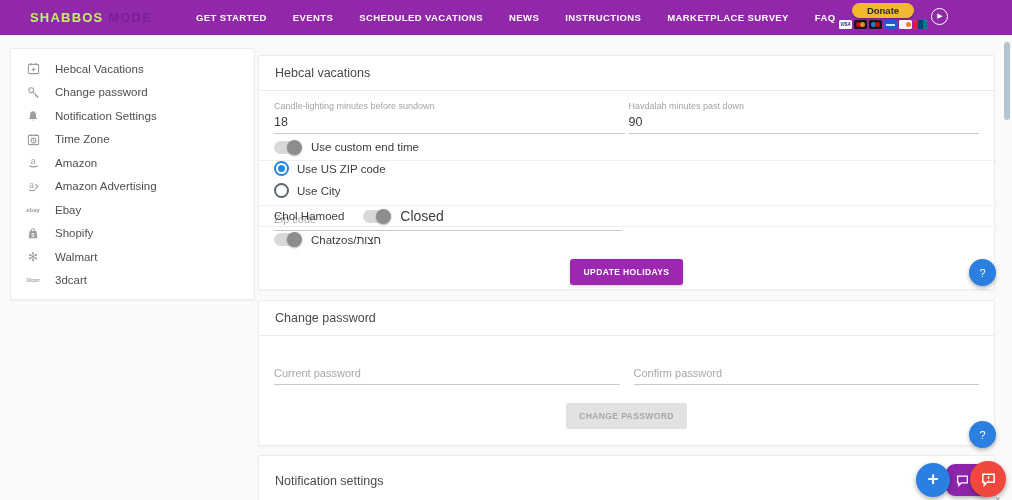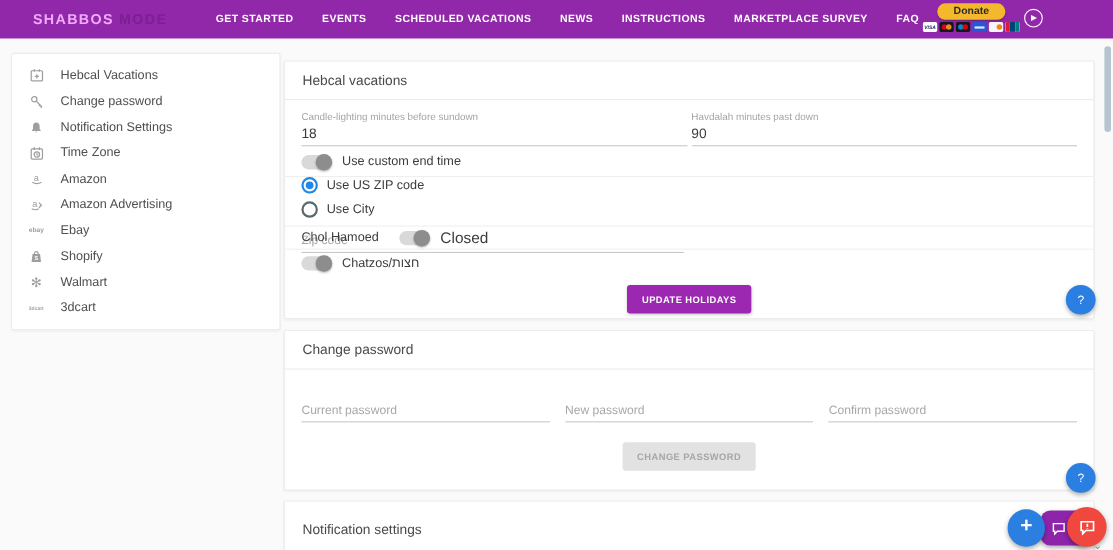--- a/index.html
+++ b/index.html
@@ -2,21 +2,21 @@
 <html><head>
 <meta charset="utf-8">
 <style>
   * { box-sizing: border-box; margin: 0; padding: 0; }
   html,body { width:1012px; height:500px; font-family:"Liberation Sans", sans-serif; }
   #app { position:relative; width:1012px; height:500px; background:#fafafa; overflow:hidden; }
 
   
   .header { position:absolute; top:0; left:0; width:1012px; height:35px; background:#9128a9; display:flex; align-items:center; z-index:20; }
   .logo { margin-left:30px; font-size:13px; font-weight:bold; letter-spacing:1.2px; cursor:pointer; white-space:nowrap; }
-  .logo .primary { color:#f0abfc; }
+  .logo .primary { color:#bef264; }
   .logo .secondary { color:#7b1f93; }
   .nav { display:flex; margin-left:44px; gap:26px; }
   .nav-item { color:#ffffff; font-size:9.5px; font-weight:bold; letter-spacing:0.4px; cursor:pointer; white-space:nowrap; }
   .header-right { position:absolute; right:64px; top:3px; display:flex; align-items:center; gap:4px; }
   .donate-col { display:flex; flex-direction:column; align-items:center; gap:2px; }
   .donate-btn { background:#f3b82c; color:#2b2b2b; font-size:9.5px; font-weight:bold; padding:2px 15px; border-radius:9px; cursor:pointer; box-shadow:0 1px 2px rgba(0,0,0,.25); }
   .pay-row { display:flex; gap:2px; }
   .chip { width:13px; height:9px; border-radius:1.5px; position:relative; overflow:hidden; }
   .chip-visa { background:#fff; color:#1a1f71; font-size:4.5px; font-weight:bold; font-style:italic; text-align:center; line-height:9px; }
   .chip-dark { background:#16161f; }
@@ -282,23 +282,20 @@
     </div>
   </div>
 
   <div class="card password-card">
     <div class="card-title">Change password</div>
     <div class="fields-row">
       <div class="mat-field">
         <input class="mat-input" type="text" placeholder="Current password" style="">
       </div>
       <div class="mat-field">
-        <input class="mat-input" type="text" placeholder="New password" style="">
-      </div>
-      <div class="mat-field">
         <input class="mat-input" type="text" placeholder="Confirm password" style="">
       </div>
     </div>
     <div class="btn-row2">
       <button class="btn-disabled">CHANGE PASSWORD</button>
     </div>
   </div>
 
   <div class="card notif-card">
     <div class="card-title">Notification settings</div>

